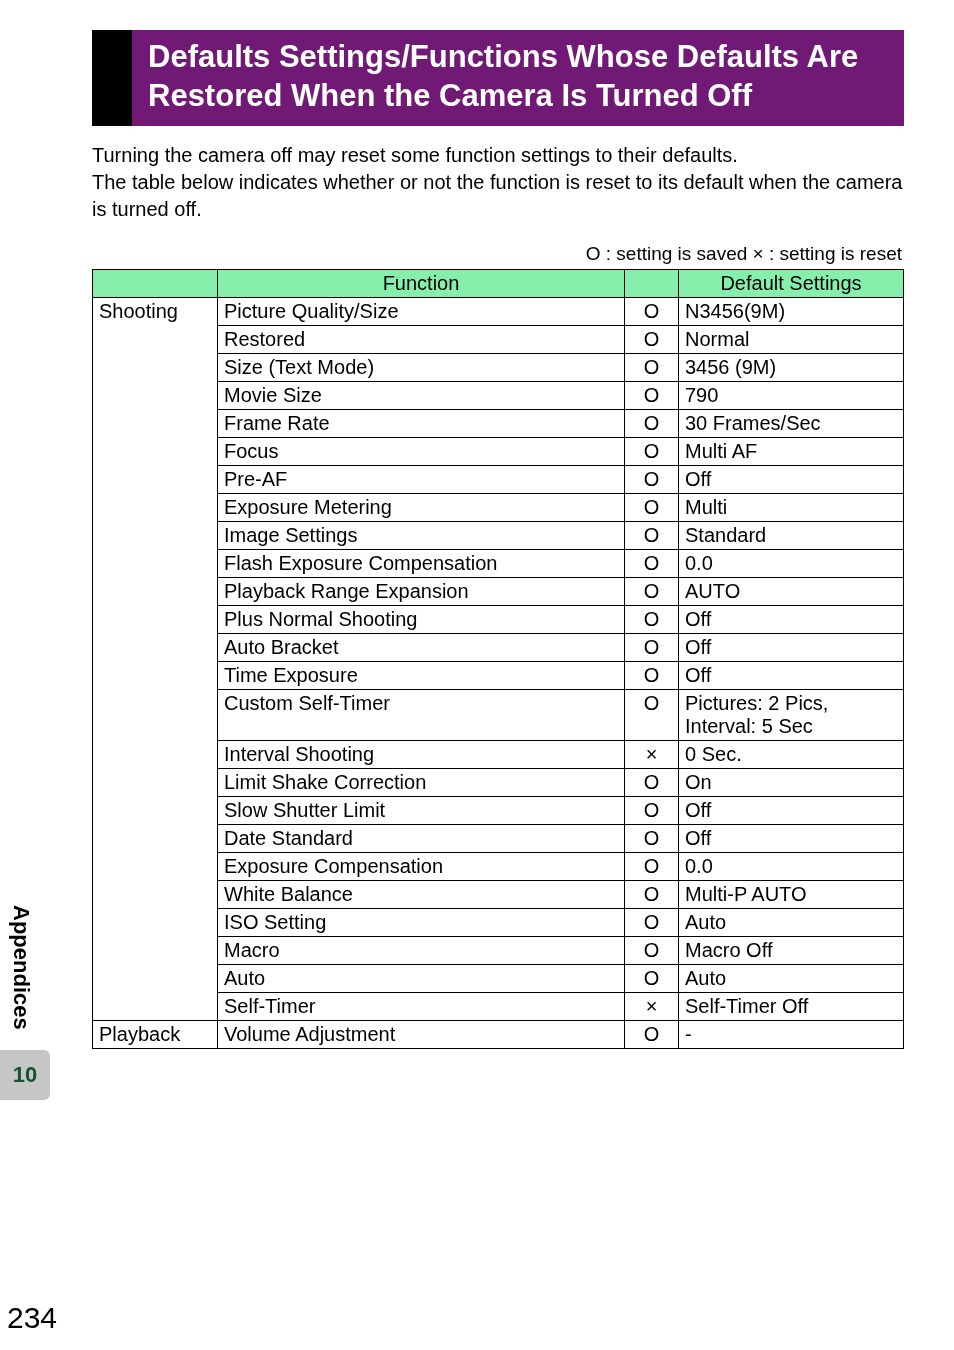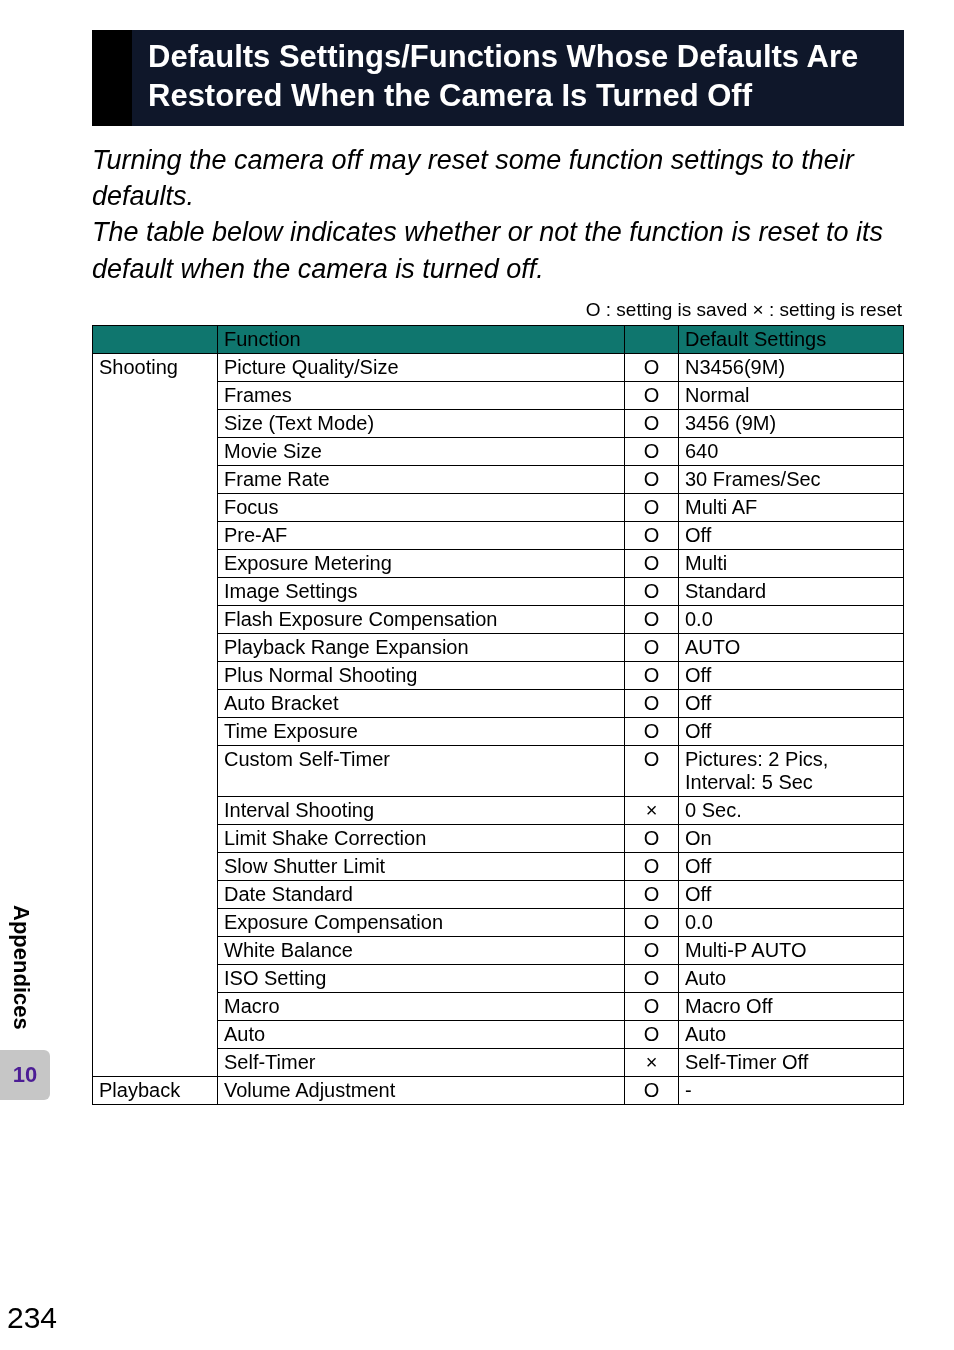--- a/index.html
+++ b/index.html
@@ -33,21 +33,21 @@
     font-weight: bold;
     font-size: 22px;
   }
   .tab10 {
     position: absolute;
     left: 0;
     top: 1050px;
     width: 50px;
     height: 50px;
     background: #c6c6c6;
-    color: #4c1d95;
+    color: #14532d;
     font-weight: bold;
     font-size: 22px;
     display: flex;
     align-items: center;
     justify-content: center;
     border-top-right-radius: 6px;
     border-bottom-right-radius: 6px;
   }
   .page-num {
     position: absolute;
@@ -63,33 +63,32 @@
     display: flex;
     margin-bottom: 16px;
   }
   .title-bar {
     width: 40px;
     background: #000;
     flex: 0 0 40px;
   }
   .title-text {
     flex: 1;
-    background: #0f172a;
+    background: #701a75;
     color: #fff;
     font-family: "Arial Black", Arial, sans-serif;
     font-weight: 900;
     font-size: 31px;
     line-height: 1.25;
     padding: 8px 16px 10px 16px;
   }
   .intro {
-    font-size: 27px;
+    font-size: 20px;
     line-height: 1.35;
-    margin-bottom: 12px;
-    font-style: italic;
+    margin-bottom: 20px;
   }
   .legend {
     text-align: right;
     font-size: 19px;
     padding-right: 2px;
     margin-bottom: 4px;
   }
   table.settings {
     border-collapse: collapse;
     width: 100%;
@@ -97,21 +96,22 @@
     table-layout: fixed;
   }
   table.settings td, table.settings th {
     border: 1px solid #000;
     padding: 2px 6px;
     vertical-align: top;
     text-align: left;
     font-weight: normal;
   }
   table.settings th {
-    background: #0f766e;
+    background: #86efac;
+    text-align: center;
   }
   table.settings td.mark {
     text-align: center;
   }
   .col-cat { width: 125px; }
   .col-fn  { }
   .col-mk  { width: 54px; }
   .col-def { width: 225px; }
 </style>
 </head>
@@ -153,33 +153,33 @@
         <th>Default Settings</th>
       </tr>
 
       <tr>
         <td rowspan="25">Shooting</td>
         <td>Picture Quality/Size</td>
         <td class="mark">O</td>
         <td>N3456(9M)</td>
       </tr>
       <tr>
-        <td>Frames</td>
+        <td>Restored</td>
         <td class="mark">O</td>
         <td>Normal</td>
       </tr>
       <tr>
         <td>Size (Text Mode)</td>
         <td class="mark">O</td>
         <td>3456 (9M)</td>
       </tr>
       <tr>
         <td>Movie Size</td>
         <td class="mark">O</td>
-        <td>640</td>
+        <td>790</td>
       </tr>
       <tr>
         <td>Frame Rate</td>
         <td class="mark">O</td>
         <td>30 Frames/Sec</td>
       </tr>
       <tr>
         <td>Focus</td>
         <td class="mark">O</td>
         <td>Multi AF</td>

